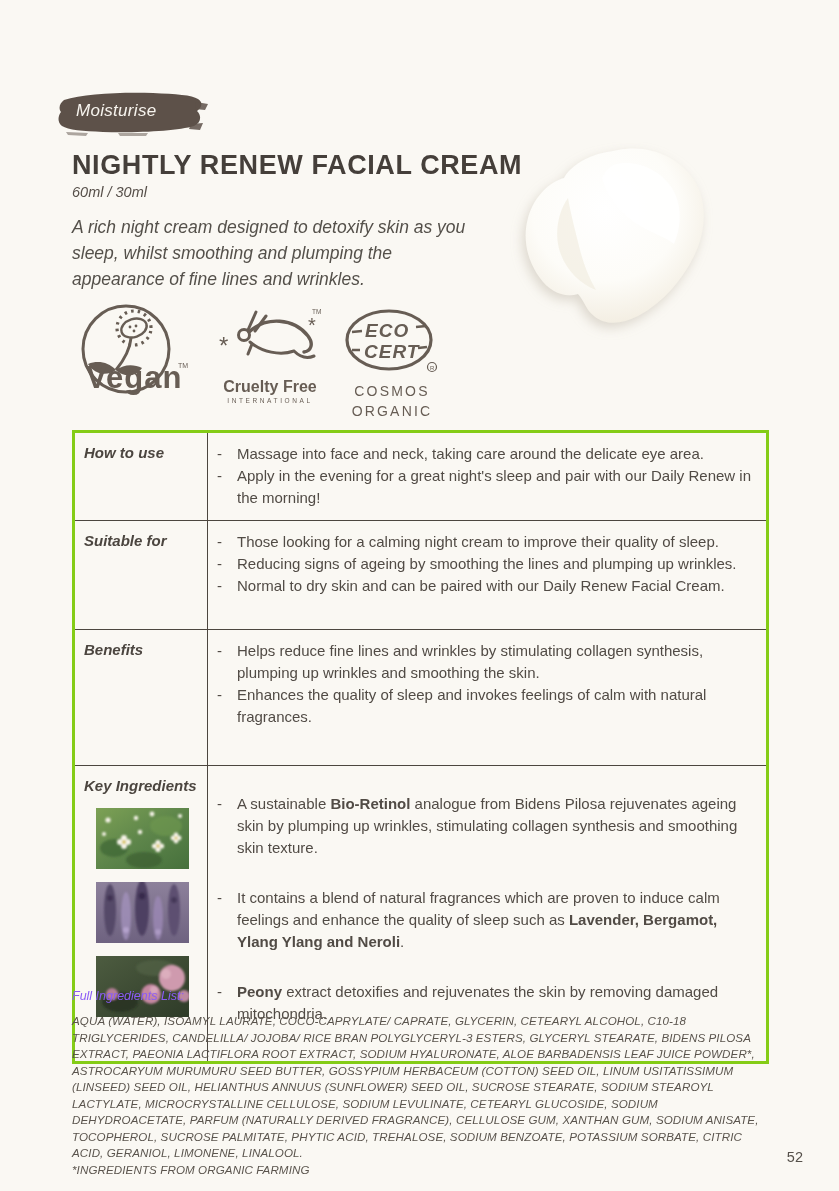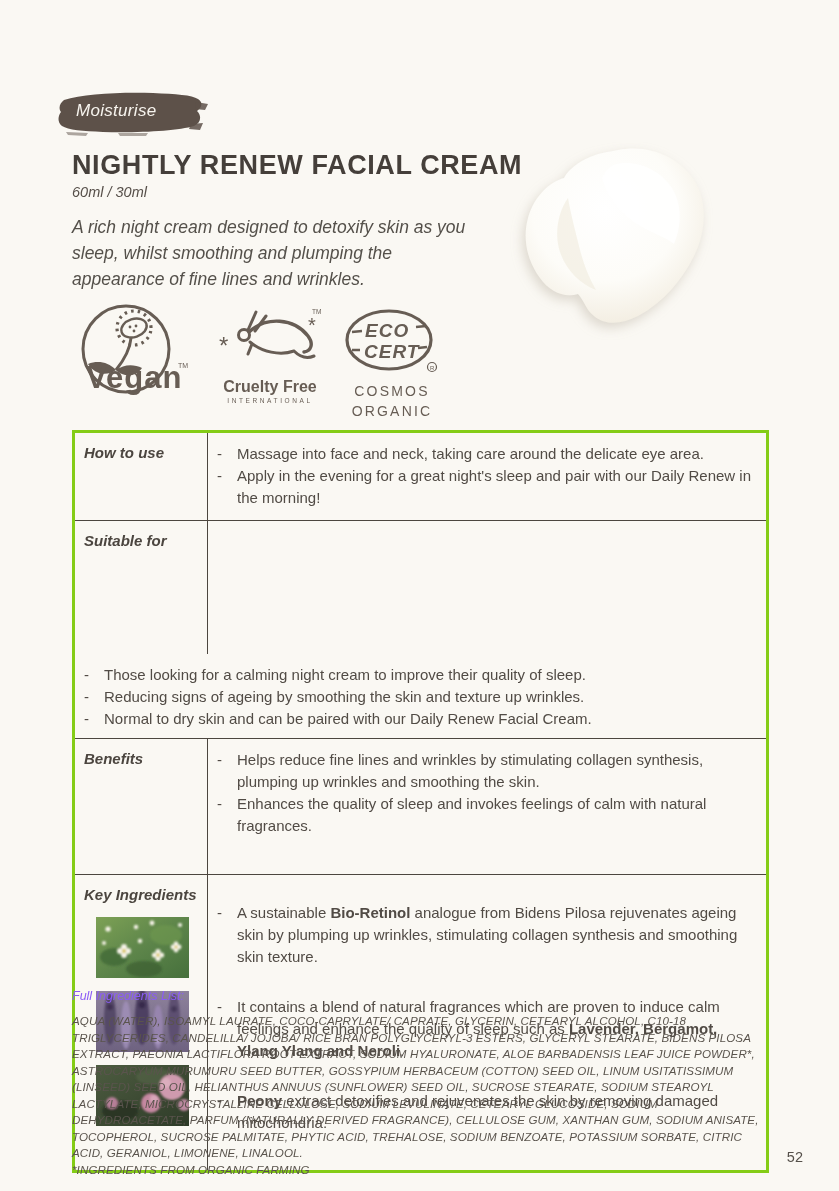--- a/index.html
+++ b/index.html
@@ -40,21 +40,21 @@
   .logo-eco .eco-sub { font-size:14px; letter-spacing:2.2px; color:#675d54; line-height:17px; margin-top:3px; }
 
   
   .info-table { position:absolute; left:72px; top:410px; width:697px;
                 border:3px solid #84cc16; font-size:15px; color:#514b45;margin-top:20px; }
   .t-row { display:flex; border-top:1px solid #4c463f; }
   .t-row:first-child { border-top:none; }
   .t-label { width:133px; flex:0 0 133px; border-right:1px solid #4c463f;
              padding:11px 6px 8px 9px; font-weight:bold; font-style:italic; font-size:15px; color:#4b453f; }
   .t-content { flex:1; padding:10px 8px 8px 6px; }
-  .t-row-0 { min-height:87px; } .t-row-1 { min-height:109px;flex-direction:column; }
+  .t-row-0 { min-height:87px; } .t-row-1 { min-height:109px; }
   .t-row-2 { min-height:136px; } .t-row-3 { min-height:239px; }
   ul.bullets { list-style:none; }
   ul.bullets li { position:relative; padding-left:23px; line-height:22px; }
   ul.bullets li::before { content:"-"; position:absolute; left:3px; top:0; }
   .t-row-3 ul.bullets { padding-top:17px; }
   .t-row-3 ul.bullets li { margin-bottom:28px; }
   .b { font-weight:bold; }
   .ing-img { display:block; width:93px; height:61px; margin:13px 0 0 12px; }
   .ing-img:first-of-type { margin-top:14px; }
 
@@ -160,21 +160,21 @@
           <li><span>Apply in the evening for a great night's sleep and pair with our Daily Renew in the morning!</span></li>
         </ul>
       </div>
     </div>
 
     <div class="t-row t-row-1">
       <div class="t-label">Suitable for</div>
       <div class="t-content">
         <ul class="bullets">
           <li><span>Those looking for a calming night cream to improve their quality of sleep.</span></li>
-          <li><span>Reducing signs of ageing by smoothing the skin and texture up wrinkles.</span></li>
+          <li><span>Reducing signs of ageing by smoothing the lines and plumping up wrinkles.</span></li>
           <li><span>Normal to dry skin and can be paired with our Daily Renew Facial Cream.</span></li>
         </ul>
       </div>
     </div>
 
     <div class="t-row t-row-2">
       <div class="t-label">Benefits</div>
       <div class="t-content">
         <ul class="bullets">
           <li><span>Helps reduce fine lines and wrinkles by stimulating collagen synthesis, plumping up wrinkles and smoothing the skin.</span></li>

